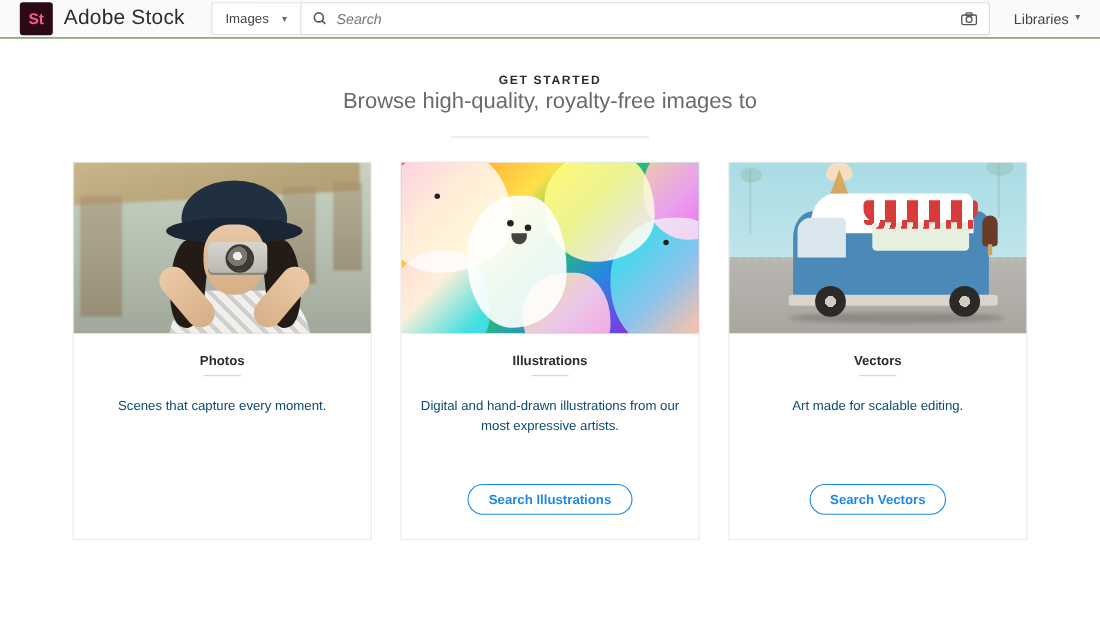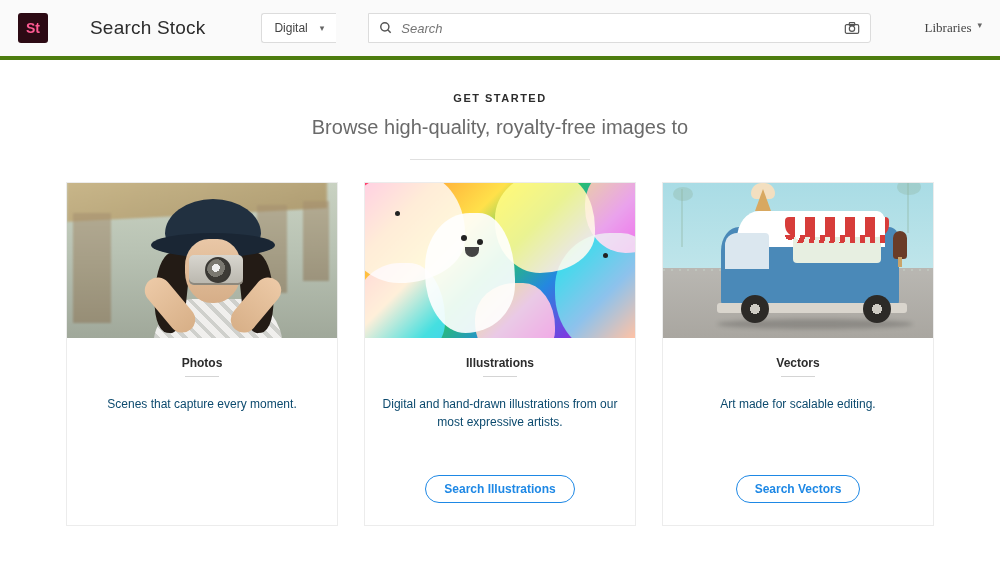--- a/index.html
+++ b/index.html
@@ -9,25 +9,24 @@
     font-family: -apple-system, BlinkMacSystemFont, "Segoe UI", Arial, sans-serif;
     background: #fff;
     color: #2c2c2c;
     overflow: hidden;
   }
 
   
   .header {
     display: flex;
     align-items: center;
-    height: 60px;
+    height: 35px;
     padding: 0 18px;
-    border-bottom: 4px solid #4d7c0f;
+    border-bottom: 1px solid #4d7c0f;
     background: #fafafa;
-    gap: 32px;
   }
   .logo-box {
     width: 30px;
     height: 30px;
     background: #2c0a14;
     border-radius: 3px;
     display: flex;
     align-items: center;
     justify-content: center;
     margin-right: 10px;
@@ -85,34 +84,32 @@
     background: transparent;
   }
   .camera-icon { color: #666; margin-left: 8px; }
   .libraries {
     margin-left: 22px;
     font-size: 13px;
     color: #444;
     display: flex;
     gap: 6px;
     cursor: pointer;
-    font-family: Liberation Serif, serif;
   }
 
   
   .hero {
     text-align: center;
     padding: 32px 0 22px;
   }
   .kicker {
     font-size: 11px;
     letter-spacing: 1.5px;
     font-weight: 700;
     color: #2c2c2c;
-    margin-bottom: 10px;
   }
   .subtitle {
     font-size: 20px;
     font-weight: 300;
     color: #6a6a6a;
     line-height: 1.35;
   }
   .divider {
     width: 180px;
     height: 1px;
@@ -372,24 +369,24 @@
     opacity:0.9;
   }
 </style>
 </head>
 <body>
 
 <div class="header">
   <div class="logo-box">
     <span>St</span>
   </div>
-  <div class="brand">Search Stock</div>
+  <div class="brand">Adobe Stock</div>
 
   <div class="select-wrap">
-    <span>Digital</span>
+    <span>Images</span>
     <span class="chev">▾</span>
   </div>
 
   <div class="search-wrap">
     <svg width="14" height="14" viewBox="0 0 24 24" fill="none" stroke="currentColor" stroke-width="2.5">
       <circle cx="10" cy="10" r="7"></circle>
         <line x1="20" y1="20" x2="15" y2="15"></line>
     </svg>
     <input class="search-input" placeholder="Search" style="">
     <svg class="camera-icon" width="16" height="14" viewBox="0 0 24 20" fill="none" stroke="currentColor" stroke-width="1.8">

